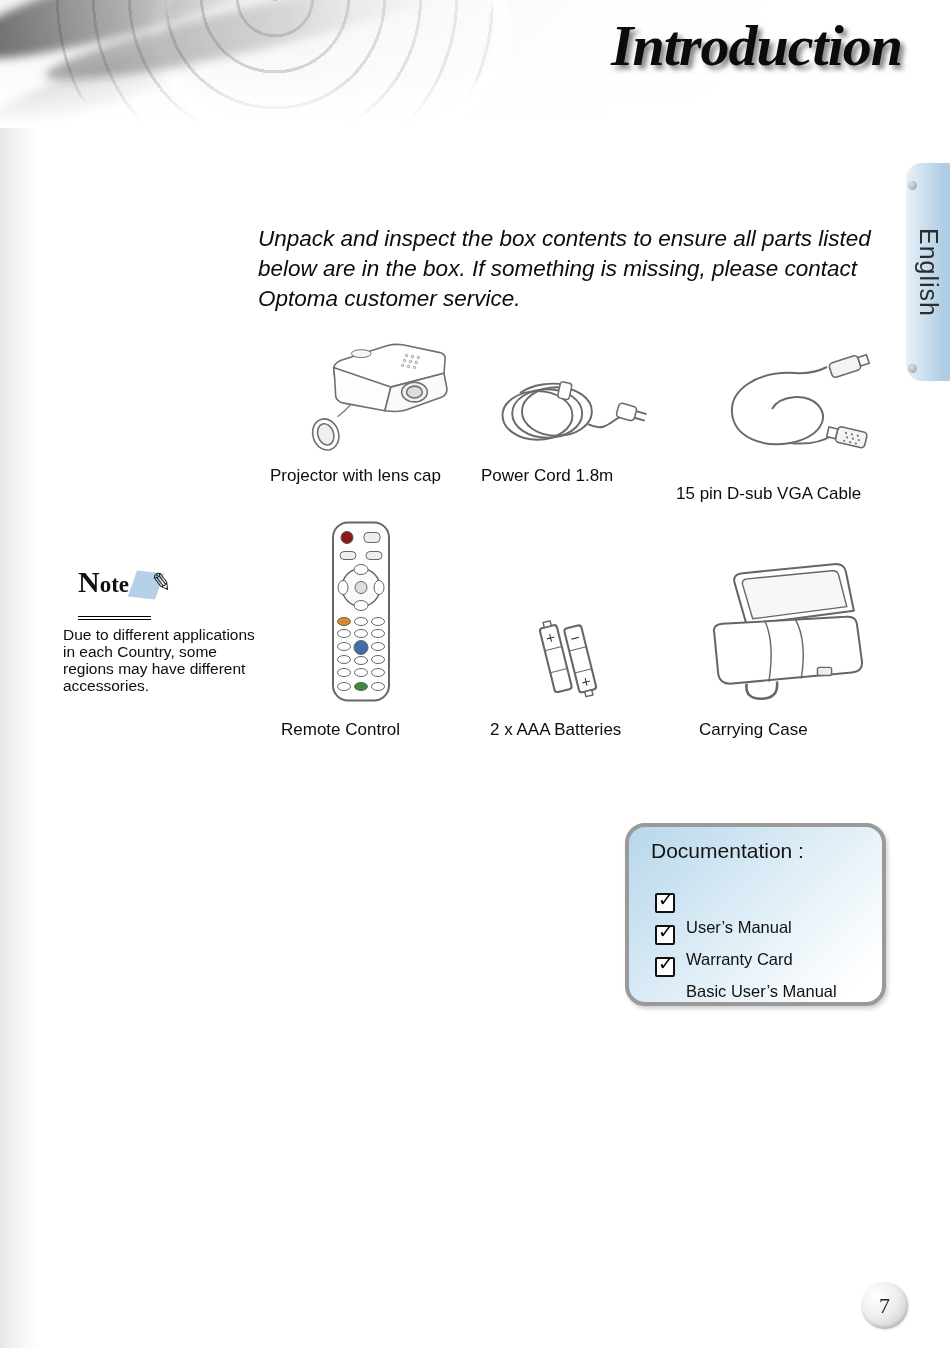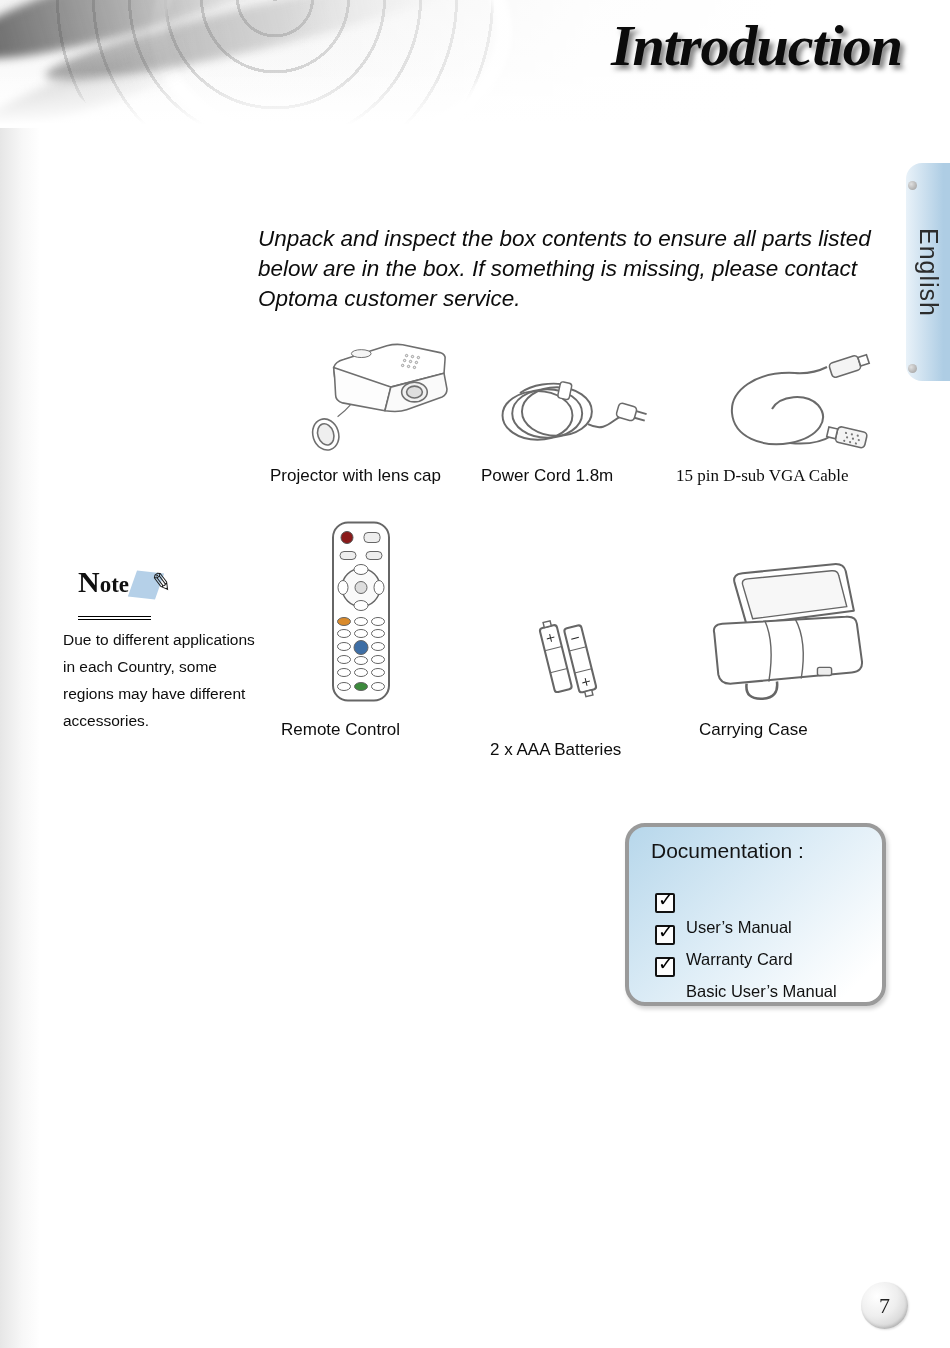--- a/index.html
+++ b/index.html
@@ -55,21 +55,21 @@
   .note-badge{position:absolute;left:78px;top:568px;width:96px;height:42px;}
   .note-shadow{position:absolute;right:14px;top:4px;width:28px;height:26px;
     background:#b5d0e8;transform:skewX(-14deg) rotate(6deg);}
   .note-word{position:absolute;left:0;top:0;
     font-family:"Liberation Serif","DejaVu Serif",serif;font-weight:bold;font-size:23px;
     border-bottom:4px double #000;padding:0 22px 17px 0;line-height:28px;}
   .note-word::first-letter{font-size:30px;}
   .pencil{position:absolute;right:2px;top:0;font-size:25px;color:#1a1a1a;
     transform:rotate(8deg);font-family:"DejaVu Sans",sans-serif;}
   .note-text{position:absolute;left:63px;top:626px;width:198px;
-    font-size:15.5px;line-height:27px;color:#0d0d0d;}
+    font-size:15.5px;line-height:17px;color:#0d0d0d;}
   
   .doc-box{position:absolute;left:625px;top:823px;width:261px;height:183px;
     border:4px solid #9a9a9a;border-radius:20px;box-sizing:border-box;
     background:linear-gradient(135deg,#b7d7eb 0%,#dcecf6 45%,#ffffff 90%);
     box-shadow:2px 3px 4px rgba(0,0,0,.18);}
   .doc-title{position:absolute;left:22px;top:12px;font-size:21px;color:#141414;}
   .doc-list{position:absolute;left:26px;top:60px;}
   .doc-item{display:flex;align-items:center;height:32px;}
   .doc-check{width:16px;height:16px;border:2px solid #111;border-radius:2px;
     margin-right:11px;position:relative;background:#fdfdfd;flex:0 0 auto;}
@@ -178,21 +178,21 @@
           <circle cx="145" cy="89" r="1.1"></circle>
             <circle cx="151" cy="89" r="1.1"></circle>
             <circle cx="157" cy="89" r="1.1"></circle>
         </g>
       </g>
     </svg>
   </div>
 
   <div class="label" style="left:270px;top:466px;width:190px;">Projector with lens cap</div>
   <div class="label" style="left:481px;top:466px;width:180px;">Power Cord 1.8m</div>
-  <div class="label" style="left:676px;top:466px;width:206px;font-family:Liberation Serif, serif;">15 pin D-sub VGA Cable</div>
+  <div class="label" style="left:676px;top:484px;width:206px;">15 pin D-sub VGA Cable</div>
 
   <div class="note-badge">
     <span class="note-shadow"></span>
     <span class="note-word">Note</span>
     <span class="pencil">✎</span>
   </div>
   <div class="note-text">Due to different applications in each Country, some regions may have different accessories.</div>
 
   <div class="item-img" style="left:326px;top:518px;width:70px;height:188px;">
     <svg viewBox="0 0 70 185">
@@ -256,21 +256,21 @@
         <path d="M20,72 Q18,64 28,63 L150,56 Q160,55 161,63 L166,100 Q167,110 156,111 L38,122 Q26,123 24,113 Z"></path>
         <path d="M70,60 Q80,82 74,120" fill="none" stroke-width="1.4"></path>
         <path d="M100,58 Q112,80 106,117" fill="none" stroke-width="1.4"></path>
         <path d="M52,122 Q50,138 68,137 Q84,136 82,120" fill="none" stroke-width="2.5"></path>
         <rect x="122" y="106" width="14" height="8" rx="2" fill="#eee" stroke-width="1.4"></rect>
       </g>
     </svg>
   </div>
 
   <div class="label" style="left:281px;top:720px;width:160px;">Remote Control</div>
-  <div class="label" style="left:490px;top:740px;width:160px;">2 x AAA Batteries</div>
+  <div class="label" style="left:490px;top:720px;width:160px;">2 x AAA Batteries</div>
   <div class="label" style="left:699px;top:720px;width:160px;">Carrying Case</div>
 
   <div class="doc-box">
     <div class="doc-title">Documentation :</div>
     <div class="doc-list">
       <div class="doc-item">
         <span class="doc-check">
             <span>✓</span>
           </span>
         <span class="doc-item-label">User’s Manual</span>

